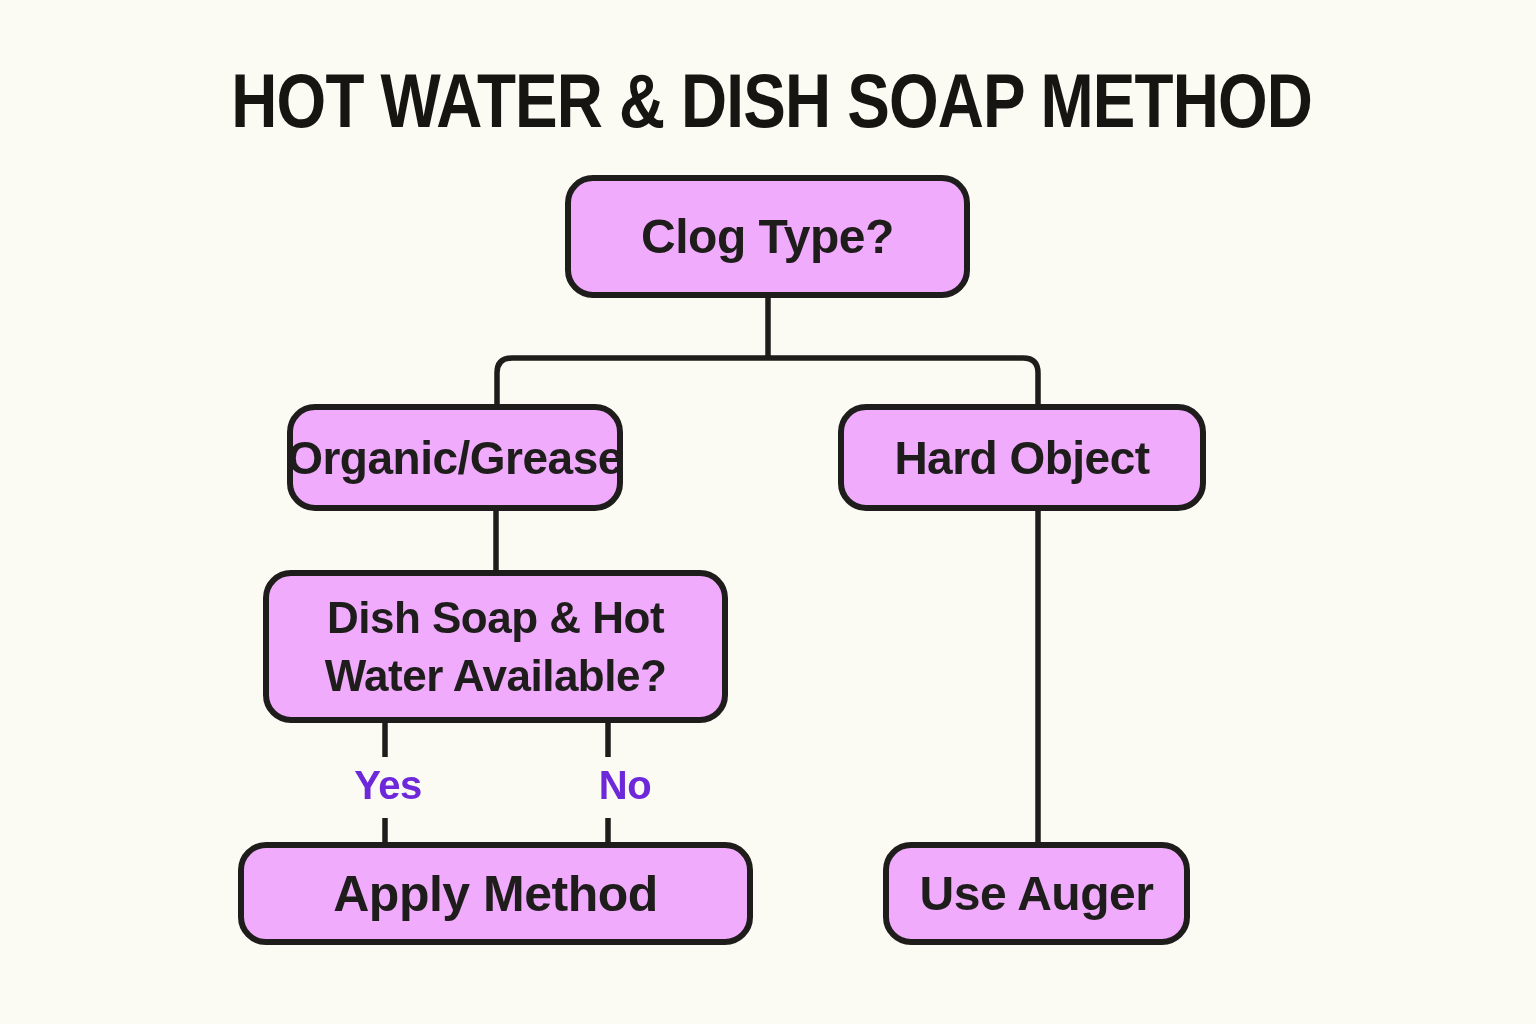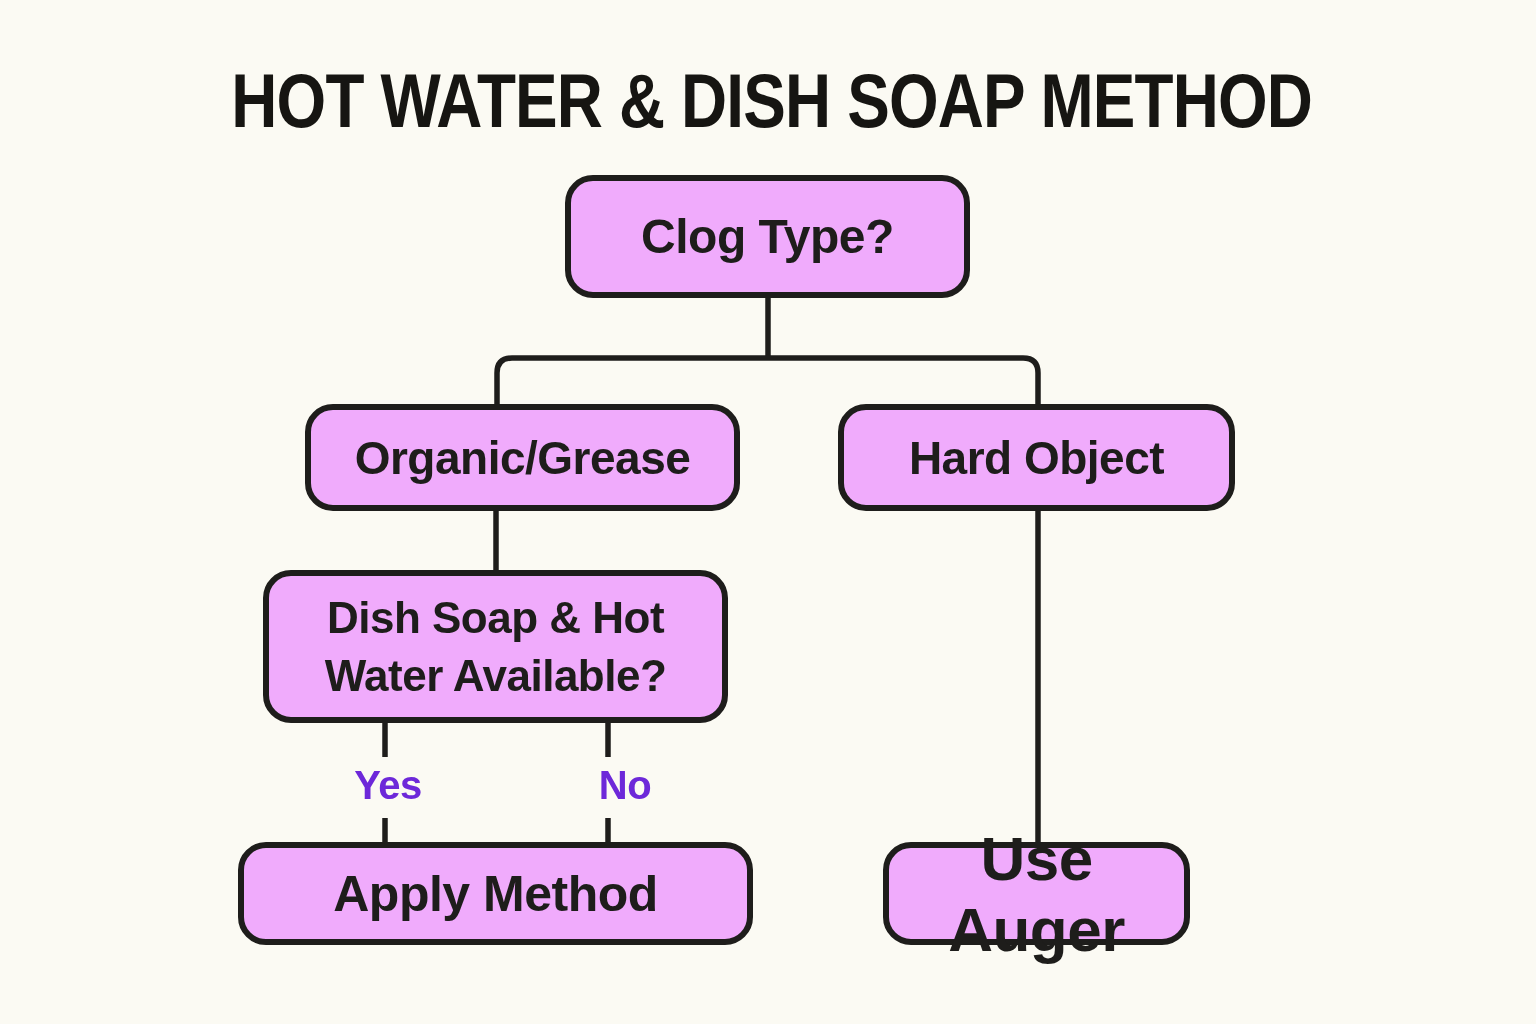--- a/index.html
+++ b/index.html
@@ -54,25 +54,25 @@
     display: flex;
     align-items: center;
     justify-content: center;
     text-align: center;
     font-weight: bold;
     color: #1e1d1b;
     letter-spacing: -0.5px;
   }
 
   .node-clog-type        { left: 565px; top: 175px; width: 405px; height: 123px; font-size: 48px; }
-  .node-organic-grease   { left: 305px; top: 404px; width: 435px; height: 107px; font-size: 46px; }
-  .node-hard-object      { left: 838px; top: 404px; width: 397px; height: 107px; font-size: 46px; }
+  .node-organic-grease   { left: 287px; top: 404px; width: 336px; height: 107px; font-size: 46px; }
+  .node-hard-object      { left: 838px; top: 404px; width: 368px; height: 107px; font-size: 46px; }
   .node-dish-soap        { left: 263px; top: 570px; width: 465px; height: 153px; font-size: 44px; line-height: 1.3; padding: 0 24px; }
   .node-apply-method     { left: 238px; top: 842px; width: 515px; height: 103px; font-size: 50px; }
-  .node-use-auger        { left: 883px; top: 842px; width: 307px; height: 103px; font-size: 62px; }
+  .node-use-auger        { left: 883px; top: 842px; width: 307px; height: 103px; font-size: 48px; }
 
   .edge-label {
     position: absolute;
     width: 130px;
     text-align: center;
     font-size: 40px;
     font-weight: bold;
     color: #6d28d9;
     letter-spacing: -0.5px;
   }

